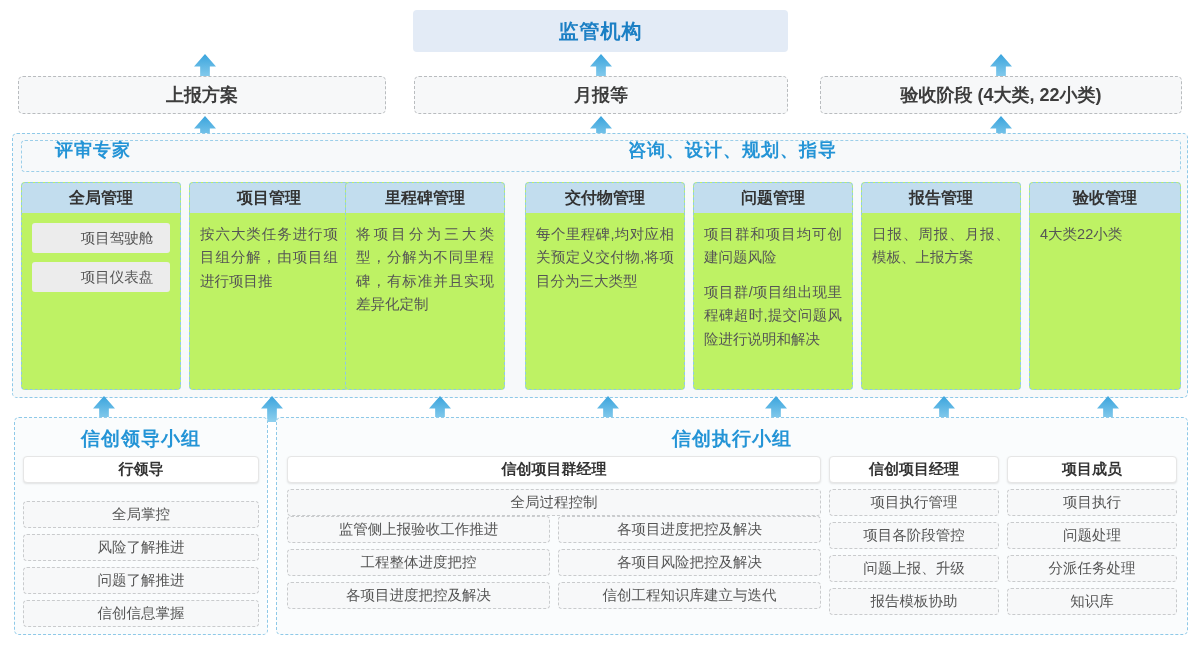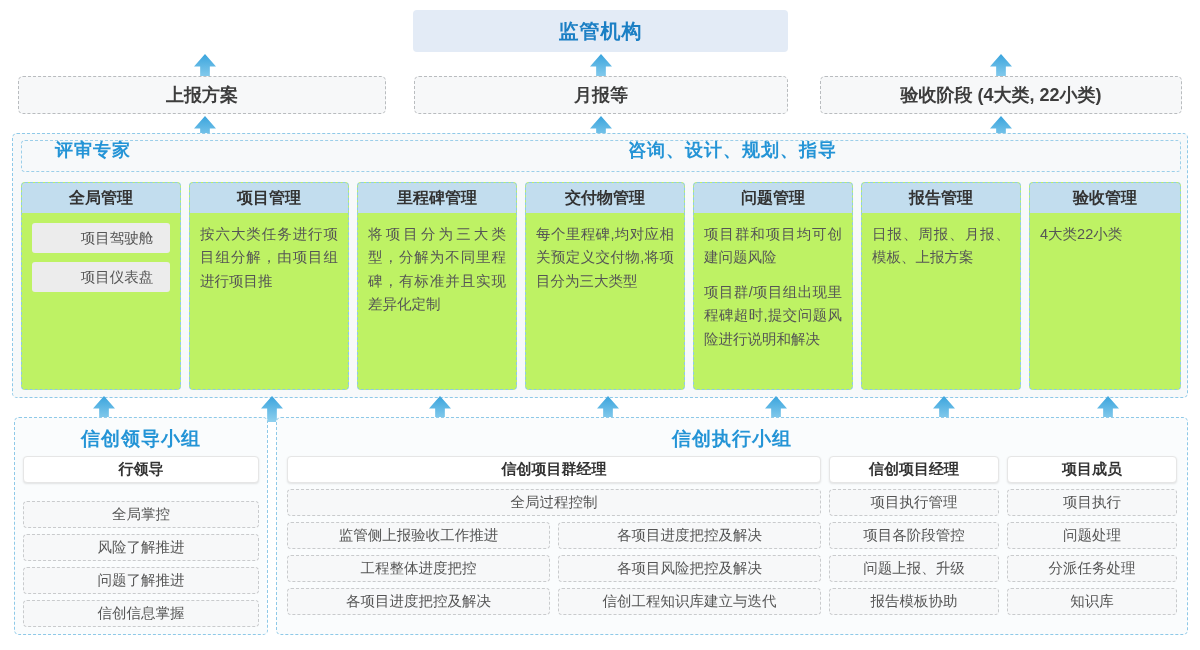--- a/index.html
+++ b/index.html
@@ -116,21 +116,21 @@
   .task {
     background: #f7f8f9; border: 1px dashed #c9cbcd; border-radius: 4px;
     height: 27px; display: flex; align-items: center; justify-content: center;
     font-size: 14.5px; color: #555;
   }
   .tasklist { padding: 12px 8px; }
   .tasklist .task { margin-top: 6px; }
 
   .execinner { position: absolute; left: 0; top: 38px; width: 912px; }
   .pgm { position: absolute; left: 10px; top: 0; width: 534px; }
-  .pgm-sub { display: flex; gap: 8px; margin-top: 6px; }
+  .pgm-sub { display: flex; gap: 8px; margin-top: 0; }
   .pgm-sub > div { flex: 1 1 0; }
   .pgm-sub .task { margin-bottom: 6px; }
   .pm  { position: absolute; left: 552px; top: 0; width: 170px; }
   .mem { position: absolute; left: 730px; top: 0; width: 170px; }
   .pm .task, .mem .task { margin-top: 6px; }
 </style>
 </head>
 <body>
 
 <div class="page">
@@ -166,21 +166,21 @@
         </div>
       </div>
 
       <div class="col" style="left:176px; width:160px;">
         <div class="colhead">项目管理</div>
         <div class="colbody">
           <div class="coltext">按六大类任务进行项目组分解，由项目组进行项目推</div>
         </div>
       </div>
 
-      <div class="col" style="left:344px; width:160px;">
+      <div class="col" style="left:332px; width:160px;">
         <div class="colhead">里程碑管理</div>
         <div class="colbody">
           <div class="coltext">将项目分为三大类型，分解为不同里程碑，有标准并且实现差异化定制</div>
         </div>
       </div>
 
       <div class="col" style="left:512px; width:160px;">
         <div class="colhead">交付物管理</div>
         <div class="colbody">
           <div class="coltext">每个里程碑,均对应相关预定义交付物,将项目分为三大类型</div>

